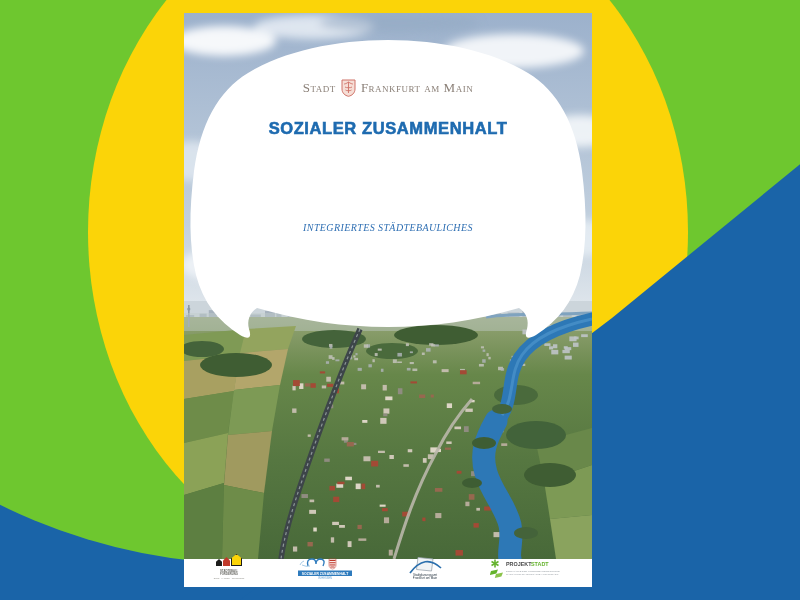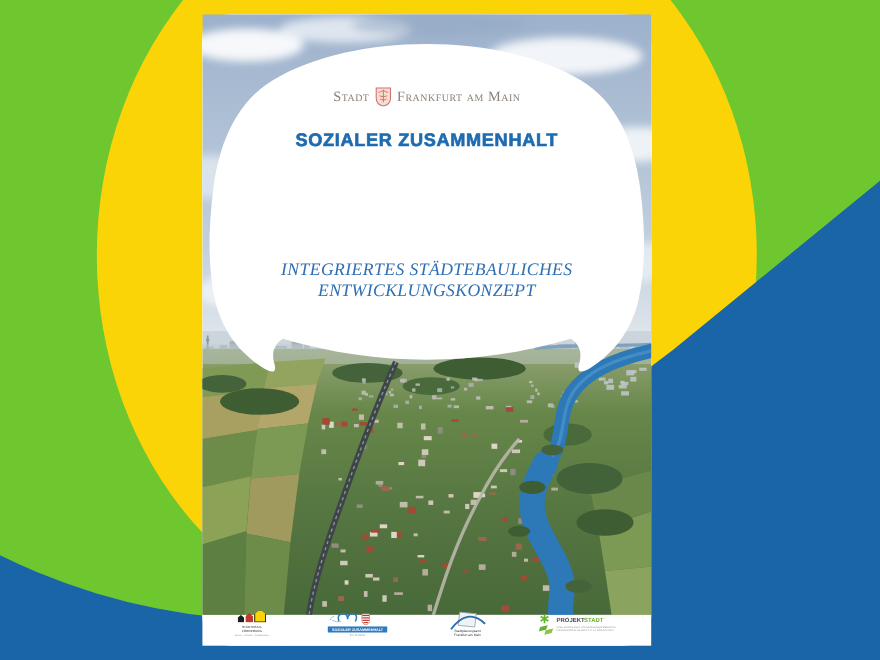--- a/index.html
+++ b/index.html
@@ -15,22 +15,22 @@
   .photo{position:absolute;left:0;top:0;width:408px;height:546px;}
   .blob{position:absolute;left:0;top:0;width:408px;height:340px;pointer-events:none;}
   .covertext{position:absolute;left:0;top:0;width:408px;text-align:center;}
   .publisher{top:64px;height:22px;display:flex;align-items:center;justify-content:center;gap:5px;
     color:#8b8078;font-family:"Liberation Serif",serif;font-variant:small-caps;
     font-size:13px;letter-spacing:.5px;}
   .kicker{top:106px;font-size:16.5px;font-weight:700;letter-spacing:.6px;color:#1e6bb0;
     -webkit-text-stroke:.6px #1e6bb0;}
   .bigtitle{top:118px;font-size:98px;line-height:92px;font-weight:700;letter-spacing:2px;
     color:#1e6bb0;-webkit-text-stroke:2.5px #1e6bb0;}
-  .subtitle{top:224px;font-family:"Liberation Serif",serif;font-style:italic;
-    font-size:16px;line-height:18.5px;letter-spacing:.4px;color:#2f6fb3;}
+  .subtitle{top:206px;font-family:"Liberation Serif",serif;font-style:italic;
+    font-size:10px;line-height:18.5px;letter-spacing:.4px;color:#2f6fb3;}
   
   .footer{position:absolute;left:0;bottom:0;width:408px;height:28px;background:#fff;}
   .flogo{position:absolute;bottom:3px;}
   .houses{display:flex;align-items:flex-end;gap:1px;justify-content:center;height:12px;}
   .house{clip-path:polygon(50% 0,100% 38%,100% 100%,0 100%,0 38%);display:inline-block;}
   .h-black{width:6px;height:7px;background:#1d1d1b;}
   .h-red{width:7px;height:9px;background:#c0392b;}
   .h-yellow{width:11px;height:12px;background:#fbd408;border:.5px solid #1d1d1b;box-sizing:border-box;}
 </style>
 </head>
@@ -340,21 +340,20 @@
       <svg width="15" height="18" viewBox="0 0 15 18">
         <path d="M1,1 h13 v9 c0,4 -3,6.6 -6.5,7.3 C4,16.6 1,14 1,10 Z" fill="#f6ded6" stroke="#cf7268" stroke-width="1"></path>
         <path d="M7.5,3 c-2,1.5 -3.5,2 -4.5,2 m9,0 c-1,0 -2.5,-.5 -4.5,-2 M7.5,3 v11 M4,8 c1,1 6,1 7,0 M4.5,11 c1,1 5,1 6,0" stroke="#cf7268" stroke-width=".9" fill="none"></path>
       </svg>
       <span>Frankfurt am Main</span>
     </div>
 
     <div class="covertext kicker" style="position:absolute">SOZIALER ZUSAMMENHALT</div>
     <div class="covertext subtitle" style="position:absolute">
       <div>INTEGRIERTES STÄDTEBAULICHES</div>
-      <div>ENTWICKLUNGSKONZEPT</div>
     </div>
 
     <div class="footer">
 
       <div class="flogo" style="left:22px;width:46px;text-align:center;">
         <div class="houses">
           <span class="house h-black"></span>
             <span class="house h-red"></span>
             <span class="house h-yellow"></span>
         </div>

